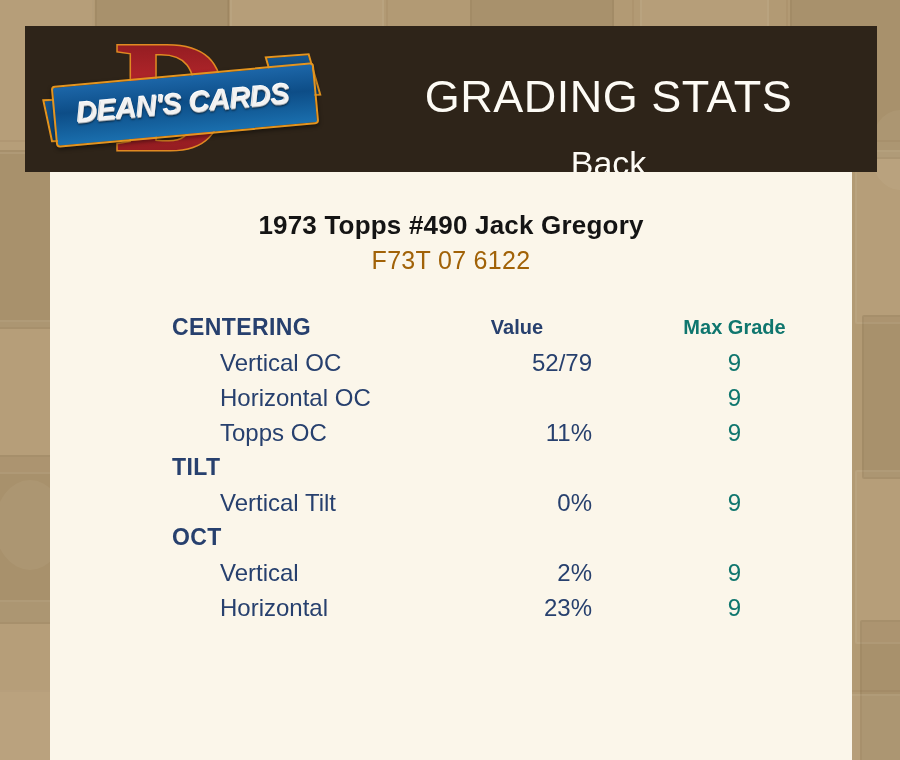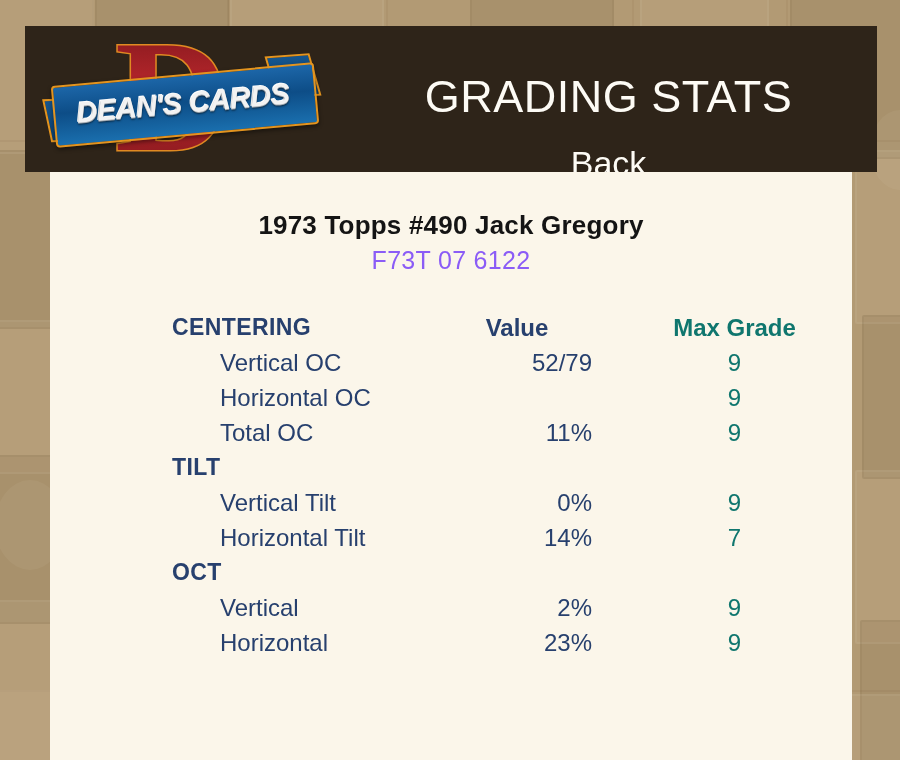--- a/index.html
+++ b/index.html
@@ -197,21 +197,21 @@
     letter-spacing: 0.2px;
   }
   .card-code {
     position: absolute;
     left: 0;
     top: 74px;
     width: 802px;
     text-align: center;
     font-size: 25px;
     font-weight: normal;
-    color: #8b5cf6;
+    color: #a16207;
     letter-spacing: 0.3px;
   }
 
   
   .stats {
     position: absolute;
     left: 17px;
     top: 138px;
     width: 802px;
   }
@@ -245,21 +245,21 @@
     top: 0;
     width: 200px;
     text-align: right;
     font-size: 24px;
     line-height: 35px;
     color: #27406e;
   }
   .stat-row.header .col-value,
   .stat-row.header .col-grade {
     font-weight: bold;
-    font-size: 24px;
+    font-size: 20px;
   }
   .stat-row.header .col-value {
     text-align: center;
     left: 375px;
     width: 150px;
   }
   .col-grade {
     position: absolute;
     left: 585px;
     top: 0;
@@ -356,42 +356,37 @@
         <div class="col-value">52/79</div>
         <div class="col-grade">9</div>
       </div>
 
       <div class="stat-row item">
         <div class="col-label">Horizontal OC</div>
         <div class="col-grade">9</div>
       </div>
 
       <div class="stat-row item">
-        <div class="col-label">Total OC</div>
+        <div class="col-label">Topps OC</div>
         <div class="col-value">11%</div>
         <div class="col-grade">9</div>
       </div>
 
       <div class="stat-row section">
         <div class="col-label">TILT</div>
         <div class="col-value"></div>
         <div class="col-grade"></div>
       </div>
 
       <div class="stat-row item">
         <div class="col-label">Vertical Tilt</div>
         <div class="col-value">0%</div>
         <div class="col-grade">9</div>
       </div>
 
-      <div class="stat-row item">
-        <div class="col-label">Horizontal Tilt</div>
-        <div class="col-value">14%</div>
-        <div class="col-grade">7</div>
-      </div>
 
       <div class="stat-row section">
         <div class="col-label">OCT</div>
         <div class="col-value"></div>
         <div class="col-grade"></div>
       </div>
 
       <div class="stat-row item">
         <div class="col-label">Vertical</div>
         <div class="col-value">2%</div>

